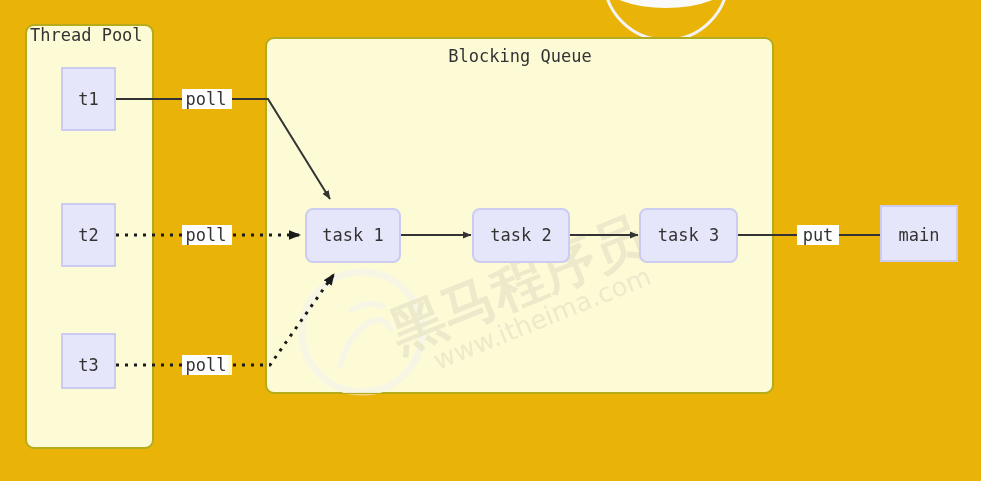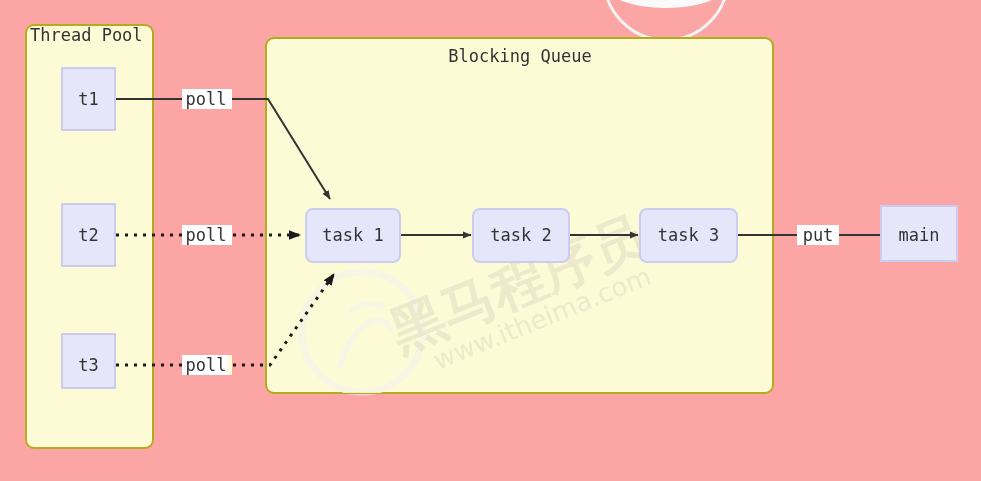--- a/index.html
+++ b/index.html
@@ -10,21 +10,21 @@
   body {
     width: 981px;
     height: 481px;
     font-family: "DejaVu Sans Mono", "Liberation Mono", monospace;
     overflow: hidden;
   }
   #diagram-root {
     position: relative;
     width: 981px;
     height: 481px;
-    background: #fca5a5;
+    background: #eab308;
   }
   svg#diagram-svg {
     position: absolute;
     top: 0;
     left: 0;
     width: 981px;
     height: 481px;
     display: block;
   }
   .grp-label, .node-label, .edge-label {

